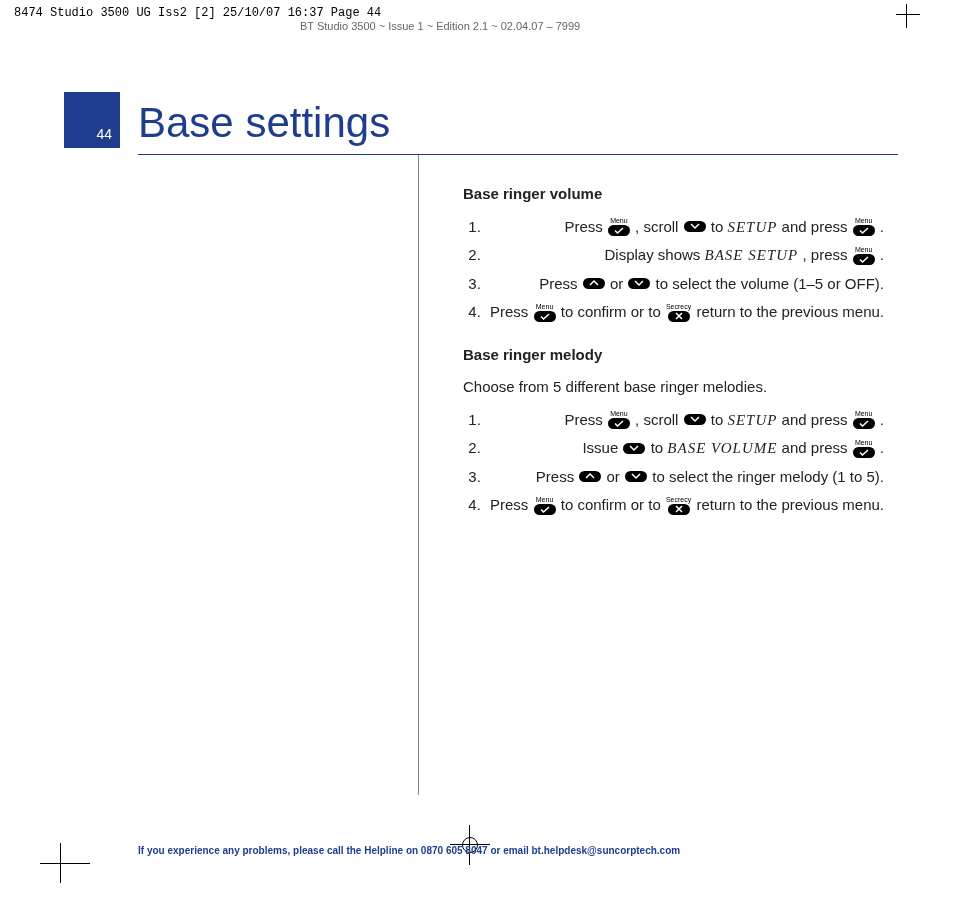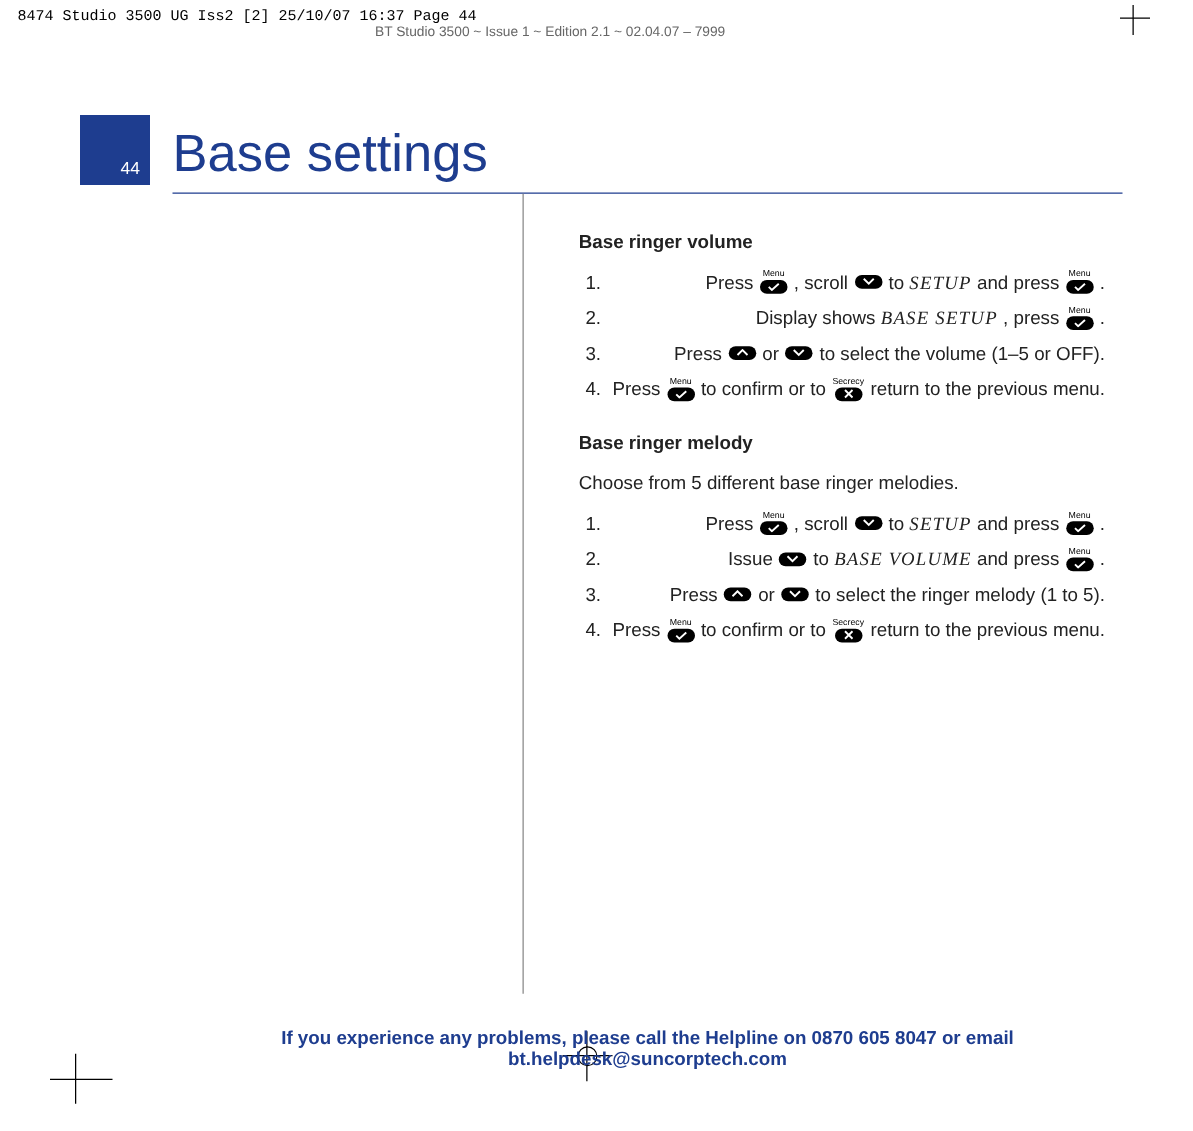--- a/index.html
+++ b/index.html
@@ -159,22 +159,22 @@
     justify-content: center;
   }
   .btn .pill svg { display: block; }
   .footer {
     position: absolute;
     bottom: 0;
     left: 74px;
     width: 760px;
     color: #1e3d8f;
     font-weight: bold;
-    font-size: 15px;
-    text-align: center;
+    font-size: 10px;
+    text-align: left;
   }
 </style>
 </head>
 <body>
 
 <div class="crop-marks"></div>
 <div class="crop-bl">
     <div class="vert"></div>
     <div class="horz"></div>
   </div>

